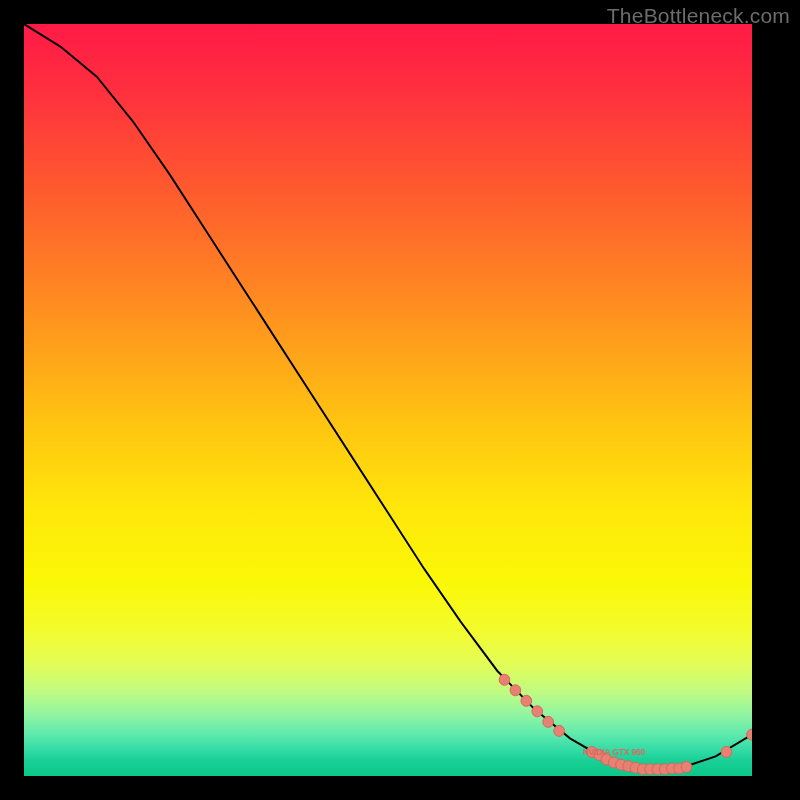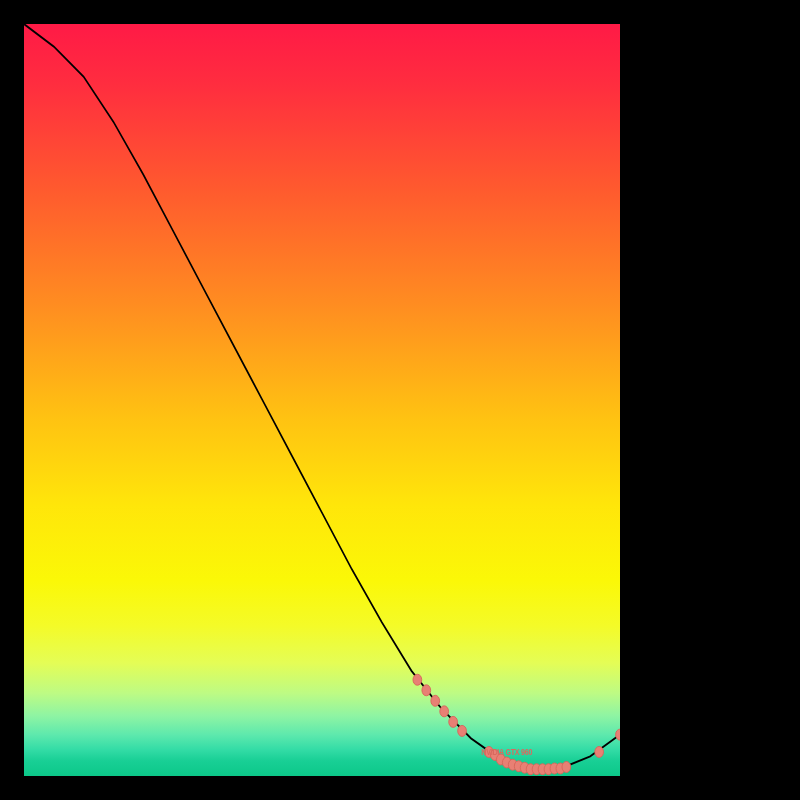--- a/index.html
+++ b/index.html
@@ -14,21 +14,21 @@
   .stage {
     position: relative;
     width: 800px;
     height: 800px;
     background: #000;
   }
   .plot {
     position: absolute;
     left: 24px;
     top: 24px;
-    width: 596px;
+    width: 728px;
     height: 752px;
   }
   .gradient {
     position: absolute;
     inset: 0;
     background: linear-gradient(
       to bottom,
       #ff1a46 0%,
       #ff2d3f 8%,
       #ff5a2e 22%,
@@ -96,13 +96,14 @@
           <circle cx="661.76" cy="745.23" r="5.5" fill="#e88074" stroke="#d7655a" stroke-width="1"></circle>
           <circle cx="669.28" cy="744.48" r="5.5" fill="#e88074" stroke="#d7655a" stroke-width="1"></circle>
           <circle cx="676.80" cy="744.48" r="5.5" fill="#e88074" stroke="#d7655a" stroke-width="1"></circle>
           <circle cx="684.32" cy="742.98" r="5.5" fill="#e88074" stroke="#d7655a" stroke-width="1"></circle>
           <circle cx="725.68" cy="727.94" r="5.5" fill="#e88074" stroke="#d7655a" stroke-width="1"></circle>
           <circle cx="752.00" cy="710.64" r="5.5" fill="#e88074" stroke="#d7655a" stroke-width="1"></circle>
         </g>
       <text id="pt-label" class="pt-label" text-anchor="middle" x="609.12" y="730.70">NVIDIA GTX 960</text>
     </svg>
   </div>
+  <div class="watermark">TheBottleneck.com</div>
 </div>
 
 </body></html>

